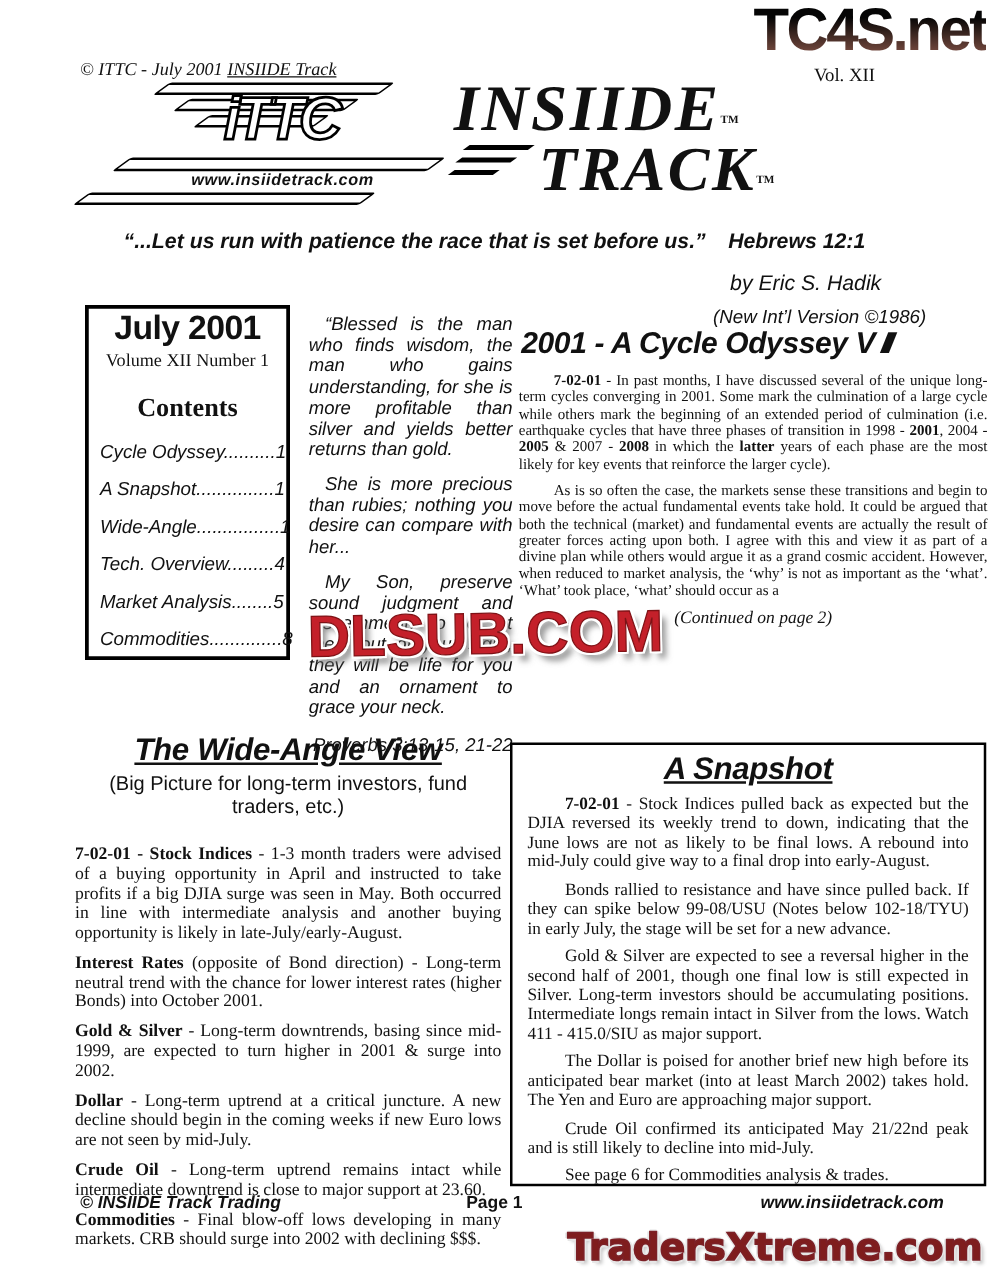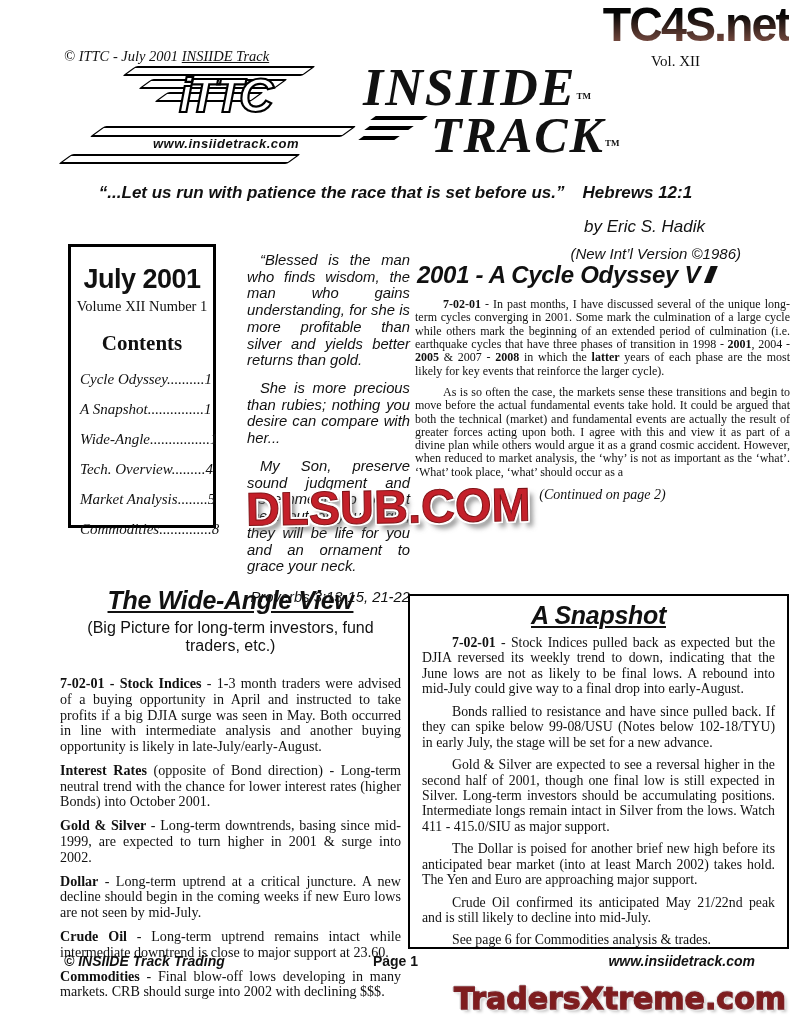--- a/index.html
+++ b/index.html
@@ -59,27 +59,27 @@
     font-family:"Liberation Sans", sans-serif; font-weight:bold; font-style:italic; font-size:17px;
   }
   #verse .ref { margin-left:18px; }
 
   
   #byline  { position:absolute; top:217px; right:86px; font-family:"Liberation Sans",sans-serif; font-style:italic; font-size:17px; }
   #version { position:absolute; top:245px; right:50px; font-family:"Liberation Sans",sans-serif; font-style:italic; font-size:15px; }
 
   
   #toc {
-    position:absolute; left:68px; top:244px; width:148px; height:284px;
-    border:3px solid #000; box-sizing:border-box; text-align:center; padding-top:17px;
+    position:absolute; left:68px; top:244px; width:164px; height:284px;
+    border:3px solid #000; box-sizing:border-box; text-align:center; padding-top:0;
   }
   #toc-month { font-family:"Liberation Sans",sans-serif; font-weight:bold; font-size:27px; letter-spacing:-.5px; }
   #toc-vol   { font-size:14.5px; margin-top:3px; }
   #toc-head  { font-weight:bold; font-size:21px; margin-top:16px; }
-  #toc-items { text-align:left; padding:8px 4px 0 9px; font-family:Liberation Serif, serif; font-style:italic; font-size:15px; }
+  #toc-items { text-align:left; padding:8px 4px 0 9px; font-family:Liberation Sans, sans-serif; font-style:italic; font-size:15px; }
   .toc-item  { line-height:30px; white-space:nowrap; }
 
   
   #scripture {
     position:absolute; left:247px; top:252px; width:163px;
     font-family:"Liberation Sans",sans-serif; font-style:italic; font-size:14.8px;
     line-height:1.13; text-align:justify;
   }
   #scripture p { margin:0 0 11px 0; text-indent:13px; }
   #scripture .ref { text-indent:0; text-align:right; margin-top:14px; }

